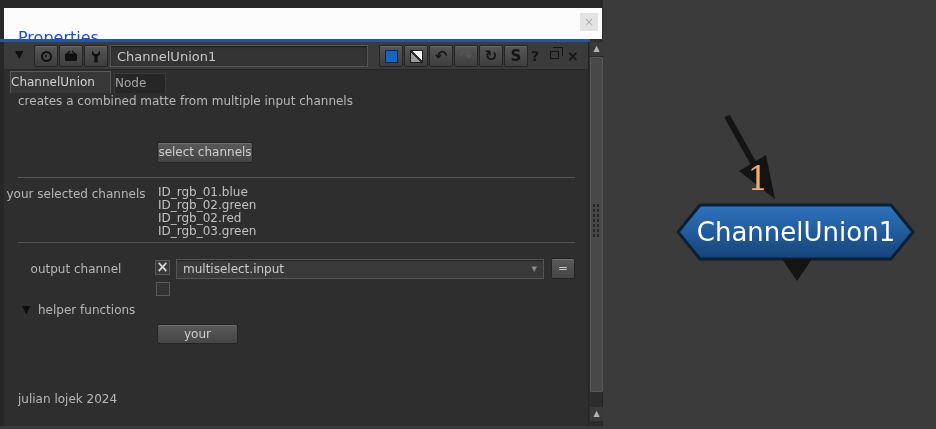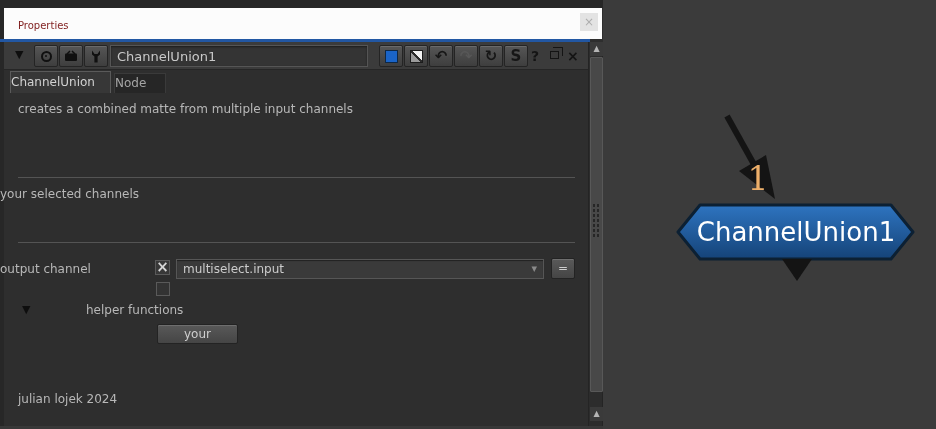--- a/index.html
+++ b/index.html
@@ -7,21 +7,21 @@
               font-family:"DejaVu Sans", sans-serif; }
   .abs { position:absolute; }
 
   
   #window { left:0; top:0; width:603px; height:429px; background:#2e2e2e; }
   #win-top-strip { left:0; top:0; width:603px; height:8px; background:#272727; }
   #win-left-strip { left:0; top:8px; width:4px; height:421px; background:#272727; }
   #win-bottom-strip { left:0; top:426px; width:603px; height:3px; background:#383838; }
 
   #titlebar { left:4px; top:8px; width:598px; height:31px; background:#fcfcfc; }
-  #titlebar .title { position:absolute; left:14px; top:12px; font-size:10px; color:#7f1d1d; }
+  #titlebar .title { position:absolute; left:14px; top:20px; font-size:16px; color:#1d4ed8; }
   #titlebar .close { position:absolute; right:4px; top:5px; width:18px; height:18px;
     background:#e3e3e3; color:#adadad; font-size:12px; text-align:center; line-height:18px; }
 
   #focus-line { left:0; top:39px; width:590px; height:3px; background:#2257a3; }
 
   
   #node-header { left:4px; top:42px; width:584px; height:28px; background:#3b3b3b;
                  border-bottom:1px solid #262626; }
   .hdr-collapse { position:absolute; left:11px; top:6px; color:#0e0e0e; font-size:11px; }
   .mini-btn { position:absolute; top:3px; width:24px; height:22px; border:1px solid #242424;
@@ -45,21 +45,21 @@
 
   
   .tab { position:absolute; font-size:12px; }
   #tab-active { left:10px; top:71px; width:101px; height:22px; background:#373737;
     border:1px solid #5a5a5a; border-bottom:none; color:#d2d2d2; line-height:21px; }
   #tab-node { left:114px; top:73px; width:52px; height:20px; background:#262626;
     border:1px solid #3a3a3a; border-bottom:none; color:#a5a5a5; line-height:19px; }
 
   
   .txt { position:absolute; font-size:12px; color:#b8b8b8; }
-  .label-col { position:absolute; left:0; width:152px; text-align:left; font-size:12px; color:#b8b8b8; }
+  .label-col { position:absolute; left:0; width:152px; text-align:center; font-size:12px; color:#b8b8b8; }
   .divider { position:absolute; left:18px; width:557px; border-top:1px solid #545454; }
   .btn { position:absolute; background:linear-gradient(#595959,#454545); border:1px solid #232323;
     box-shadow:inset 0 1px 0 #6e6e6e; border-radius:2px; color:#cecece; font-size:12px;
     text-align:center; font-family:"DejaVu Sans", sans-serif; }
   .chan-line { height:13px; font-size:12px; color:#c2c2c2; }
   .cbx { position:absolute; width:15px; height:15px; background:#383838; border:1px solid #5a5a5a;
     color:#d6d6d6; font-size:15px; font-weight:bold; line-height:12px; text-align:center; }
   .cbx.empty { background:#333; }
   #dropdown { position:absolute; left:176px; top:259px; width:368px; height:20px;
     background:#3a3a3a; border:1px solid #565656; box-shadow:inset 0 1px 1px #222;
@@ -135,41 +135,48 @@
     </div>
 
     <span class="flat-glyph" style="left:527px;">?</span>
     <span class="float-icon" style="left:546px;"></span>
     <span class="flat-glyph" style="left:563px;">×</span>
   </div>
 
   <div id="tab-active" class="tab abs">ChannelUnion</div>
   <div id="tab-node" class="tab abs">Node</div>
 
-  <div class="txt" style="left:18px; top:102px;">creates a combined matte from multiple input channels</div>
-
+  <div class="txt" style="left:18px; top:94px;">creates a combined matte from multiple input channels</div>
+
+  <div class="btn" style="left:157px; top:142px; width:96px; height:21px; line-height:19px;">select channels</div>
 
   <div class="divider" style="top:177px;"></div>
 
   <div class="label-col" style="top:187px;">your selected channels</div>
+  <div class="abs" style="left:158px; top:185px;">
+    <div class="chan-line">ID_rgb_01.blue</div>
+    <div class="chan-line">ID_rgb_02.green</div>
+    <div class="chan-line">ID_rgb_02.red</div>
+    <div class="chan-line">ID_rgb_03.green</div>
+  </div>
 
   <div class="divider" style="top:242px;"></div>
 
   <div class="label-col" style="top:262px;">output channel</div>
   <div class="cbx" style="left:155px; top:260px;">×</div>
   <div id="dropdown">
     <span>multiselect.input</span>
     <span class="caret">▾</span>
   </div>
   <div class="btn" style="left:551px; top:258px; width:24px; height:21px; line-height:19px;">=</div>
 
   <div class="cbx empty" style="left:156px; top:282px; width:14px; height:14px;"></div>
 
   <span class="helper-tri">▼</span>
-  <div class="txt" style="left:38px; top:303px;margin-left:48px;">helper functions</div>
+  <div class="txt" style="left:38px; top:303px;">helper functions</div>
 
   <div class="btn" style="left:157px; top:324px; width:81px; height:20px; line-height:18px;">your</div>
 
   <div class="txt" style="left:18px; top:372px;margin-top:20px;">julian lojek 2024</div>
 
   <div id="scrollbar" class="abs">
     <div class="sb-btn" style="top:0;">▲</div>
     <div id="sb-thumb">
       <div id="sb-grip"></div>
     </div>

